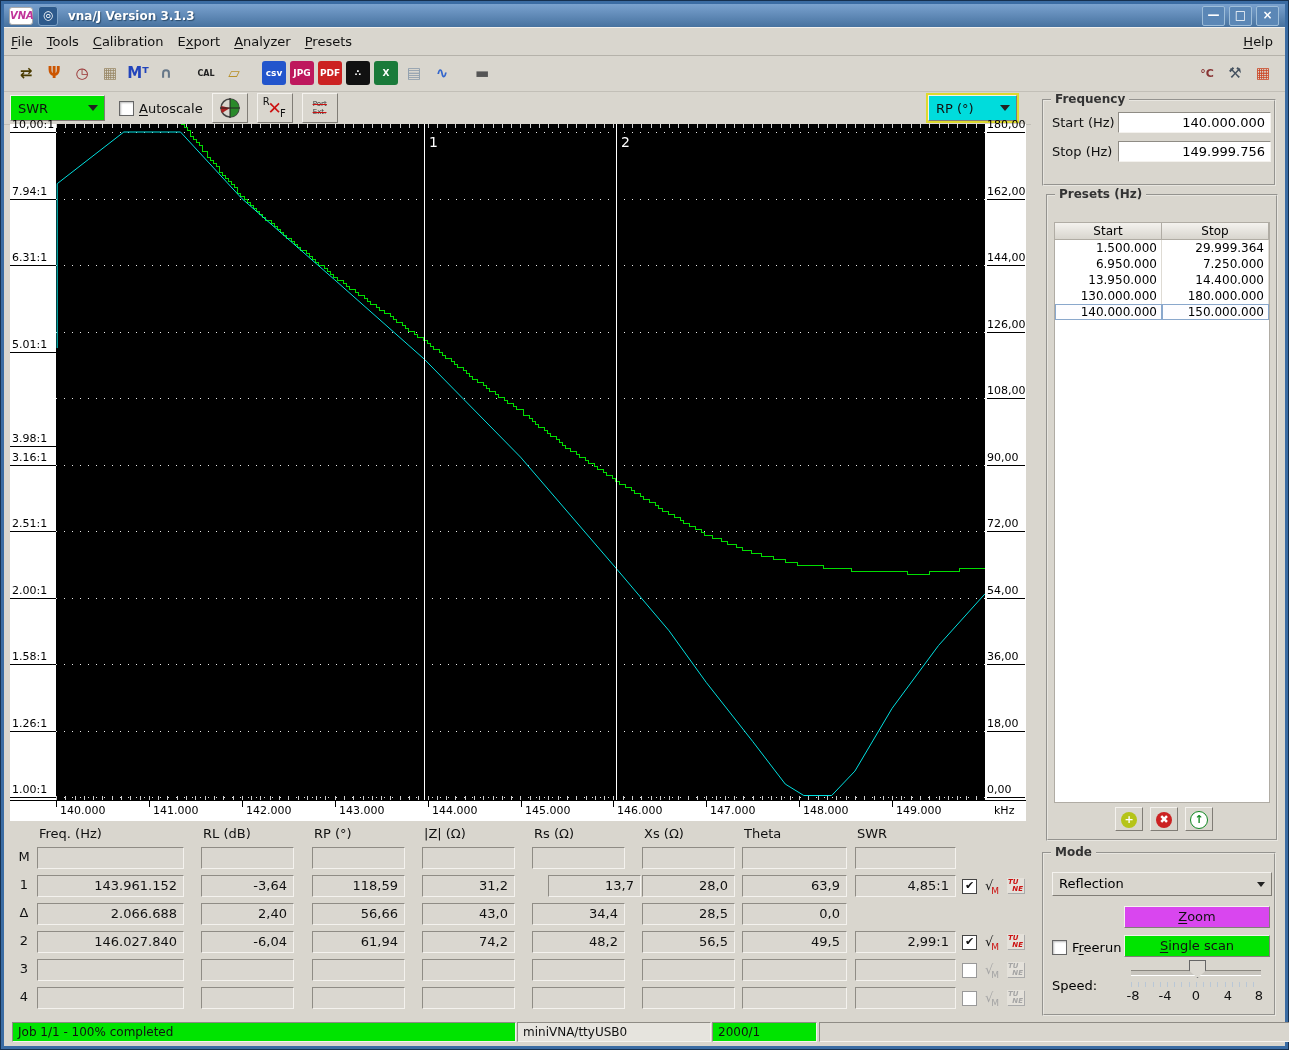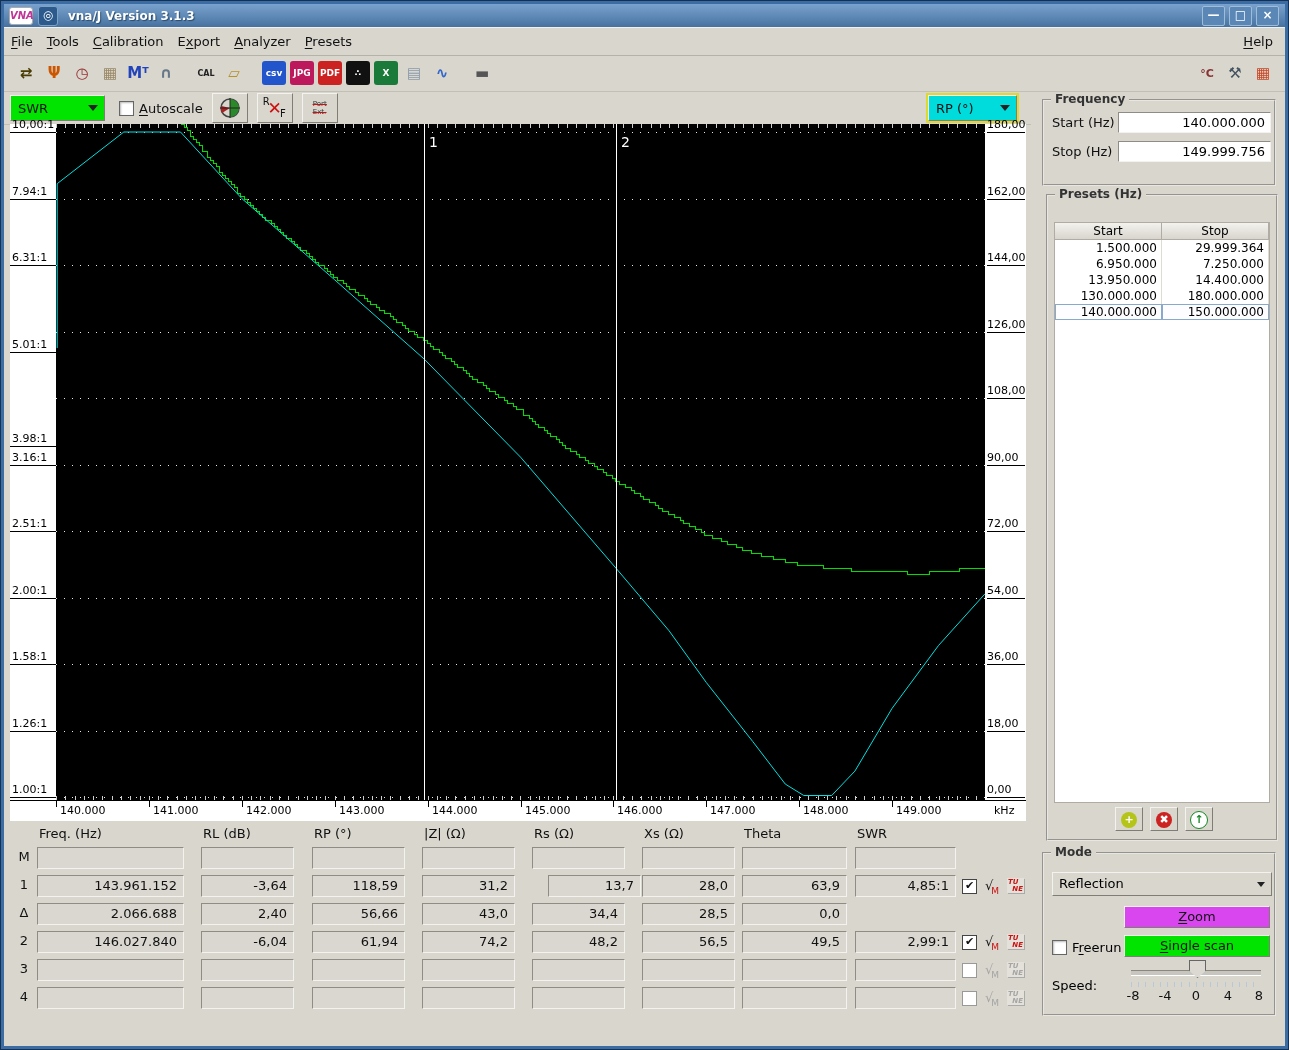--- a/index.html
+++ b/index.html
@@ -341,20 +341,26 @@
       <div class="tcell" style="left: 738px; top: 163px; width: 97px;"></div>
       <div class="tcell" style="left: 851px; top: 163px; width: 93px;"></div>
       <div class="mcb dis" style="left: 958px; top: 167px;"></div>
       <div class="sqrtm dis" style="left: 981px; top: 166px;">√<span class="m">M</span></div>
       <div class="tuneic dis" style="left: 1003px; top: 166px;">
         <span class="tu">TU</span>
         <span class="ne">NE</span>
       </div>
     </div>
 
+  <div id="statusbar">
+    <div class="scell" style="left:8px;width:497px;background:#00e400;">Job 1/1 - 100% completed</div>
+    <div class="scell" style="left:513px;width:187px;background:#e6e4de;">miniVNA/ttyUSB0</div>
+    <div class="scell" style="left:708px;width:98px;background:#00e400;">2000/1</div>
+    <div class="scell" style="left:815px;width:466px;background:#d9d6ce;"></div>
+  </div>
 
   <div id="divider"></div>
 
   <div class="gbox" style="left:1038px;top:95px;width:230px;height:83px;">
     <span class="gtitle">Frequency</span>
     <span class="flabel" style="left:8px;top:14px;">Start (Hz)</span>
     <div class="ffield" style="left:74px;top:11px;width:146px;">140.000.000</div>
     <span class="flabel" style="left:8px;top:43px;">Stop (Hz)</span>
     <div class="ffield" style="left:74px;top:40px;width:146px;">149.999.756</div>
   </div>

